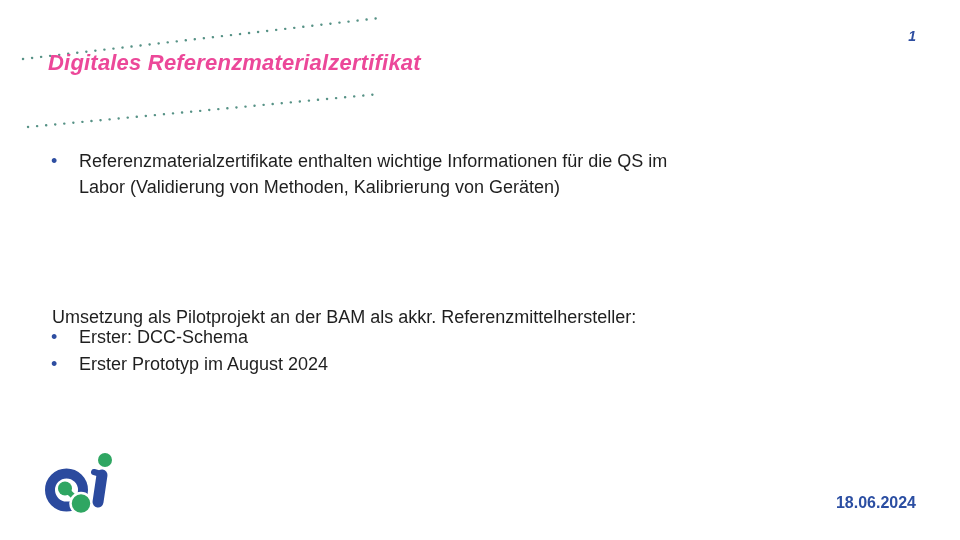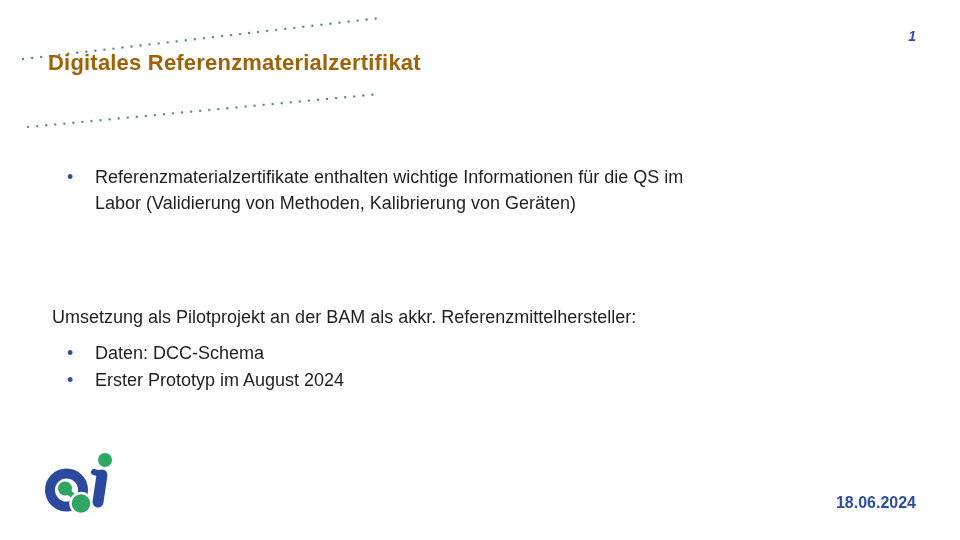--- a/index.html
+++ b/index.html
@@ -23,28 +23,29 @@
     font-style: italic;
     color: #2E4EA1;
   }
   .title {
     position: absolute;
     left: 48px;
     top: 50px;
     margin: 0;
     font-size: 22px;
     font-weight: bold;
-    color: #a16207;
+    font-style: italic;
+    color: #ec4899;
     letter-spacing: 0.2px;
     white-space: nowrap;
   }
   .body-text { color: #1F1F1F; font-size: 18px; line-height: 26px; }
   ul.bullets {
     list-style: none;
-    margin: 16px; padding: 0;
+    margin: 0; padding: 0;
     position: absolute;
   }
   ul.bullets li {
     position: relative;
     padding-left: 31px;
   }
   ul.bullets li::before {
     content: "\2022";
     position: absolute;
     left: 3px;
@@ -94,21 +95,21 @@
 
   <h1 class="title">Digitales Referenzmaterialzertifikat</h1>
 
   <ul class="bullets intro-bullets body-text">
     <li>Referenzmaterialzertifikate enthalten wichtige Informationen für die QS im Labor (Validierung von Methoden, Kalibrierung von Geräten)</li>
   </ul>
 
   <p class="pilot-heading body-text">Umsetzung als Pilotprojekt an der BAM als akkr. Referenzmittelhersteller:</p>
 
   <ul class="bullets pilot-bullets body-text">
-    <li>Daten: DCC-Schema</li>
+    <li>Erster: DCC-Schema</li>
     <li>Erster Prototyp im August 2024</li>
   </ul>
 
   <div class="logo">
     <svg width="72" height="68" viewBox="0 0 72 68">
 
       <circle cx="21.5" cy="40" r="16.5" fill="none" stroke="#2B4A9E" stroke-width="10"></circle>
 
       <line x1="20" y1="38.5" x2="35" y2="52.5" stroke="#2FA662" stroke-width="5.5"></line>
 

